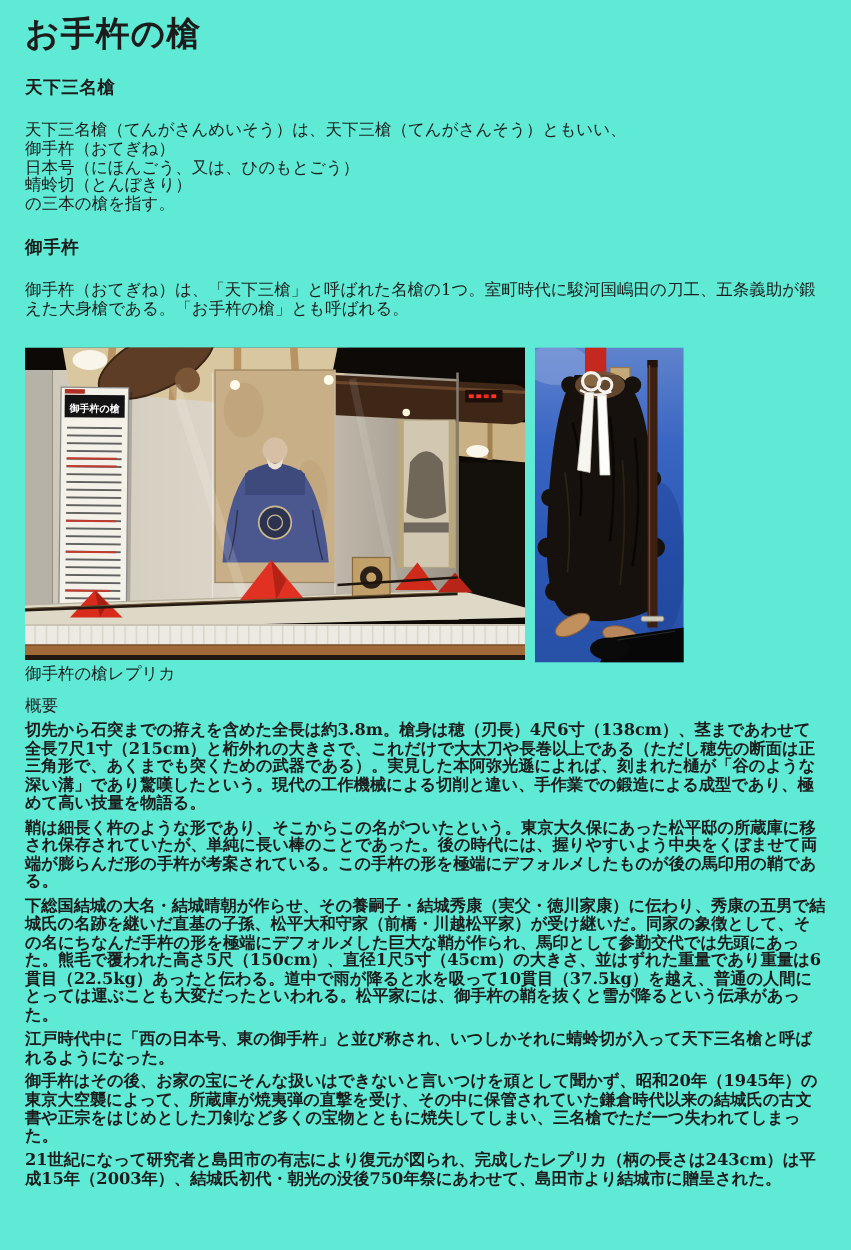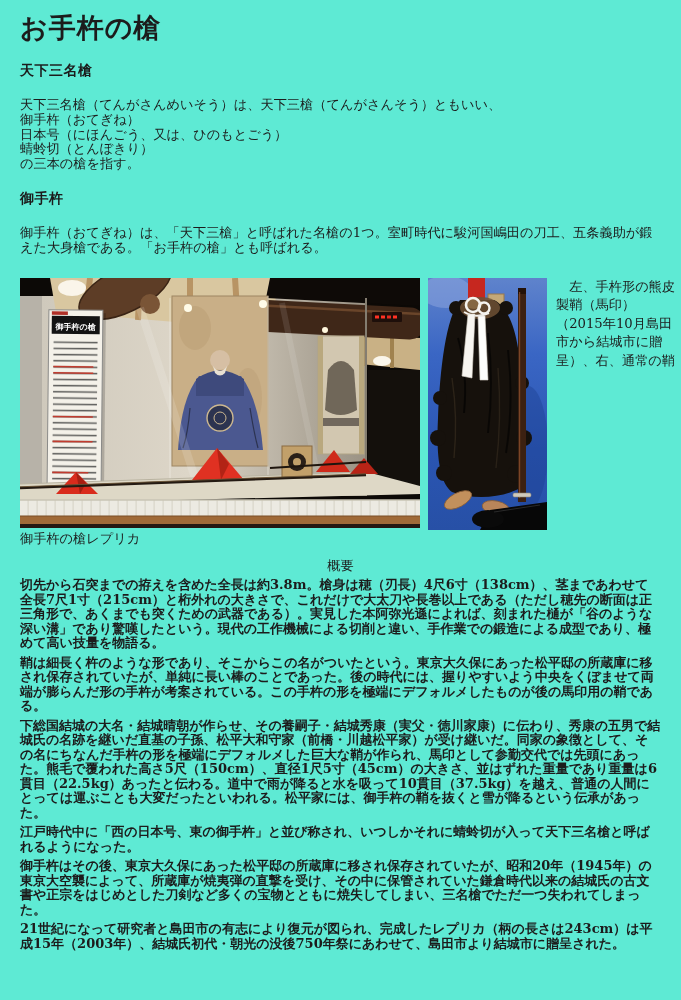--- a/index.html
+++ b/index.html
@@ -29,21 +29,21 @@
   .pre{white-space:pre-line;}
   .figrow{display:flex;align-items:flex-start;margin-top:22px;}
   .figcol-left{width:400px;flex:none;}
   .figcol-right{flex:none;margin-left:8px;}
   .photo{display:block;}
   .caption{font-size:13.2px;line-height:15px;margin-top:3px;font-family:Liberation Serif, serif;}
   .side-caption{
     flex:none;margin-left:9px;width:124px;
     font-size:13.2px;line-height:18.5px;
   }
-  .overview-head{margin-top:13px;text-align:center;}
+  .overview-head{margin-top:13px;}
   .op{font-size:13px;line-height:14.5px;margin:5px 0 0 0;font-weight:bold;}
 </style>
 </head>
 <body>
 
 <div class="page">
 
   <h1 class="title">お手杵の槍</h1>
 
   <h2 class="sec">天下三名槍</h2>
@@ -256,24 +256,23 @@
           <rect x="85" y="215" width="18" height="4" rx="1.5" fill="#cfcabc" stroke="#8e887a" stroke-width="0.6"></rect>
         </g>
         <g>
           <path d="M62,232 L119,224 L119,252 L52,252 Z" fill="#070707"></path>
           <ellipse cx="60" cy="241" rx="16" ry="9" fill="#0a0a0a"></ellipse>
           <line x1="66" y1="234" x2="112" y2="227" stroke="#2a2a2a" stroke-width="1"></line>
         </g>
       </svg>
     </div>
 
-    <div class="side-caption">　左、手杵形の熊皮製鞘（馬印）（2015年10月島田市から結城市に贈呈）、右、通常の鞘</div>
   </div>
 
   <div class="body overview-head">概要</div>
   <p class="op">切先から石突までの拵えを含めた全長は約3.8m。槍身は穂（刃長）4尺6寸（138cm）、茎まであわせて全長7尺1寸（215cm）と桁外れの大きさで、これだけで大太刀や長巻以上である（ただし穂先の断面は正三角形で、あくまでも突くための武器である）。実見した本阿弥光遜によれば、刻まれた樋が「谷のような深い溝」であり驚嘆したという。現代の工作機械による切削と違い、手作業での鍛造による成型であり、極めて高い技量を物語る。</p>
   <p class="op">鞘は細長く杵のような形であり、そこからこの名がついたという。東京大久保にあった松平邸の所蔵庫に移され保存されていたが、単純に長い棒のことであった。後の時代には、握りやすいよう中央をくぼませて両端が膨らんだ形の手杵が考案されている。この手杵の形を極端にデフォルメしたものが後の馬印用の鞘である。</p>
   <p class="op">下総国結城の大名・結城晴朝が作らせ、その養嗣子・結城秀康（実父・徳川家康）に伝わり、秀康の五男で結城氏の名跡を継いだ直基の子孫、松平大和守家（前橋・川越松平家）が受け継いだ。同家の象徴として、その名にちなんだ手杵の形を極端にデフォルメした巨大な鞘が作られ、馬印として参勤交代では先頭にあった。熊毛で覆われた高さ5尺（150cm）、直径1尺5寸（45cm）の大きさ、並はずれた重量であり重量は6貫目（22.5kg）あったと伝わる。道中で雨が降ると水を吸って10貫目（37.5kg）を越え、普通の人間にとっては運ぶことも大変だったといわれる。松平家には、御手杵の鞘を抜くと雪が降るという伝承があった。</p>
   <p class="op">江戸時代中に「西の日本号、東の御手杵」と並び称され、いつしかそれに蜻蛉切が入って天下三名槍と呼ばれるようになった。</p>
-  <p class="op">御手杵はその後、東京大久保にあった松平邸の所蔵庫に移され保存されていたが、昭和20年（1945年）の東京大空襲によって、所蔵庫が焼夷弾の直撃を受け、その中に保管されていた鎌倉時代以来の結城氏の古文書や正宗をはじめとした刀剣など多くの宝物とともに焼失してしまい、三名槍でただ一つ失われてしまった。</p>
+  <p class="op">御手杵はその後、お家の宝にそんな扱いはできないと言いつけを頑として聞かず、昭和20年（1945年）の東京大空襲によって、所蔵庫が焼夷弾の直撃を受け、その中に保管されていた鎌倉時代以来の結城氏の古文書や正宗をはじめとした刀剣など多くの宝物とともに焼失してしまい、三名槍でただ一つ失われてしまった。</p>
   <p class="op">21世紀になって研究者と島田市の有志により復元が図られ、完成したレプリカ（柄の長さは243cm）は平成15年（2003年）、結城氏初代・朝光の没後750年祭にあわせて、島田市より結城市に贈呈された。</p>
 
 </div>
 
 </body></html>

